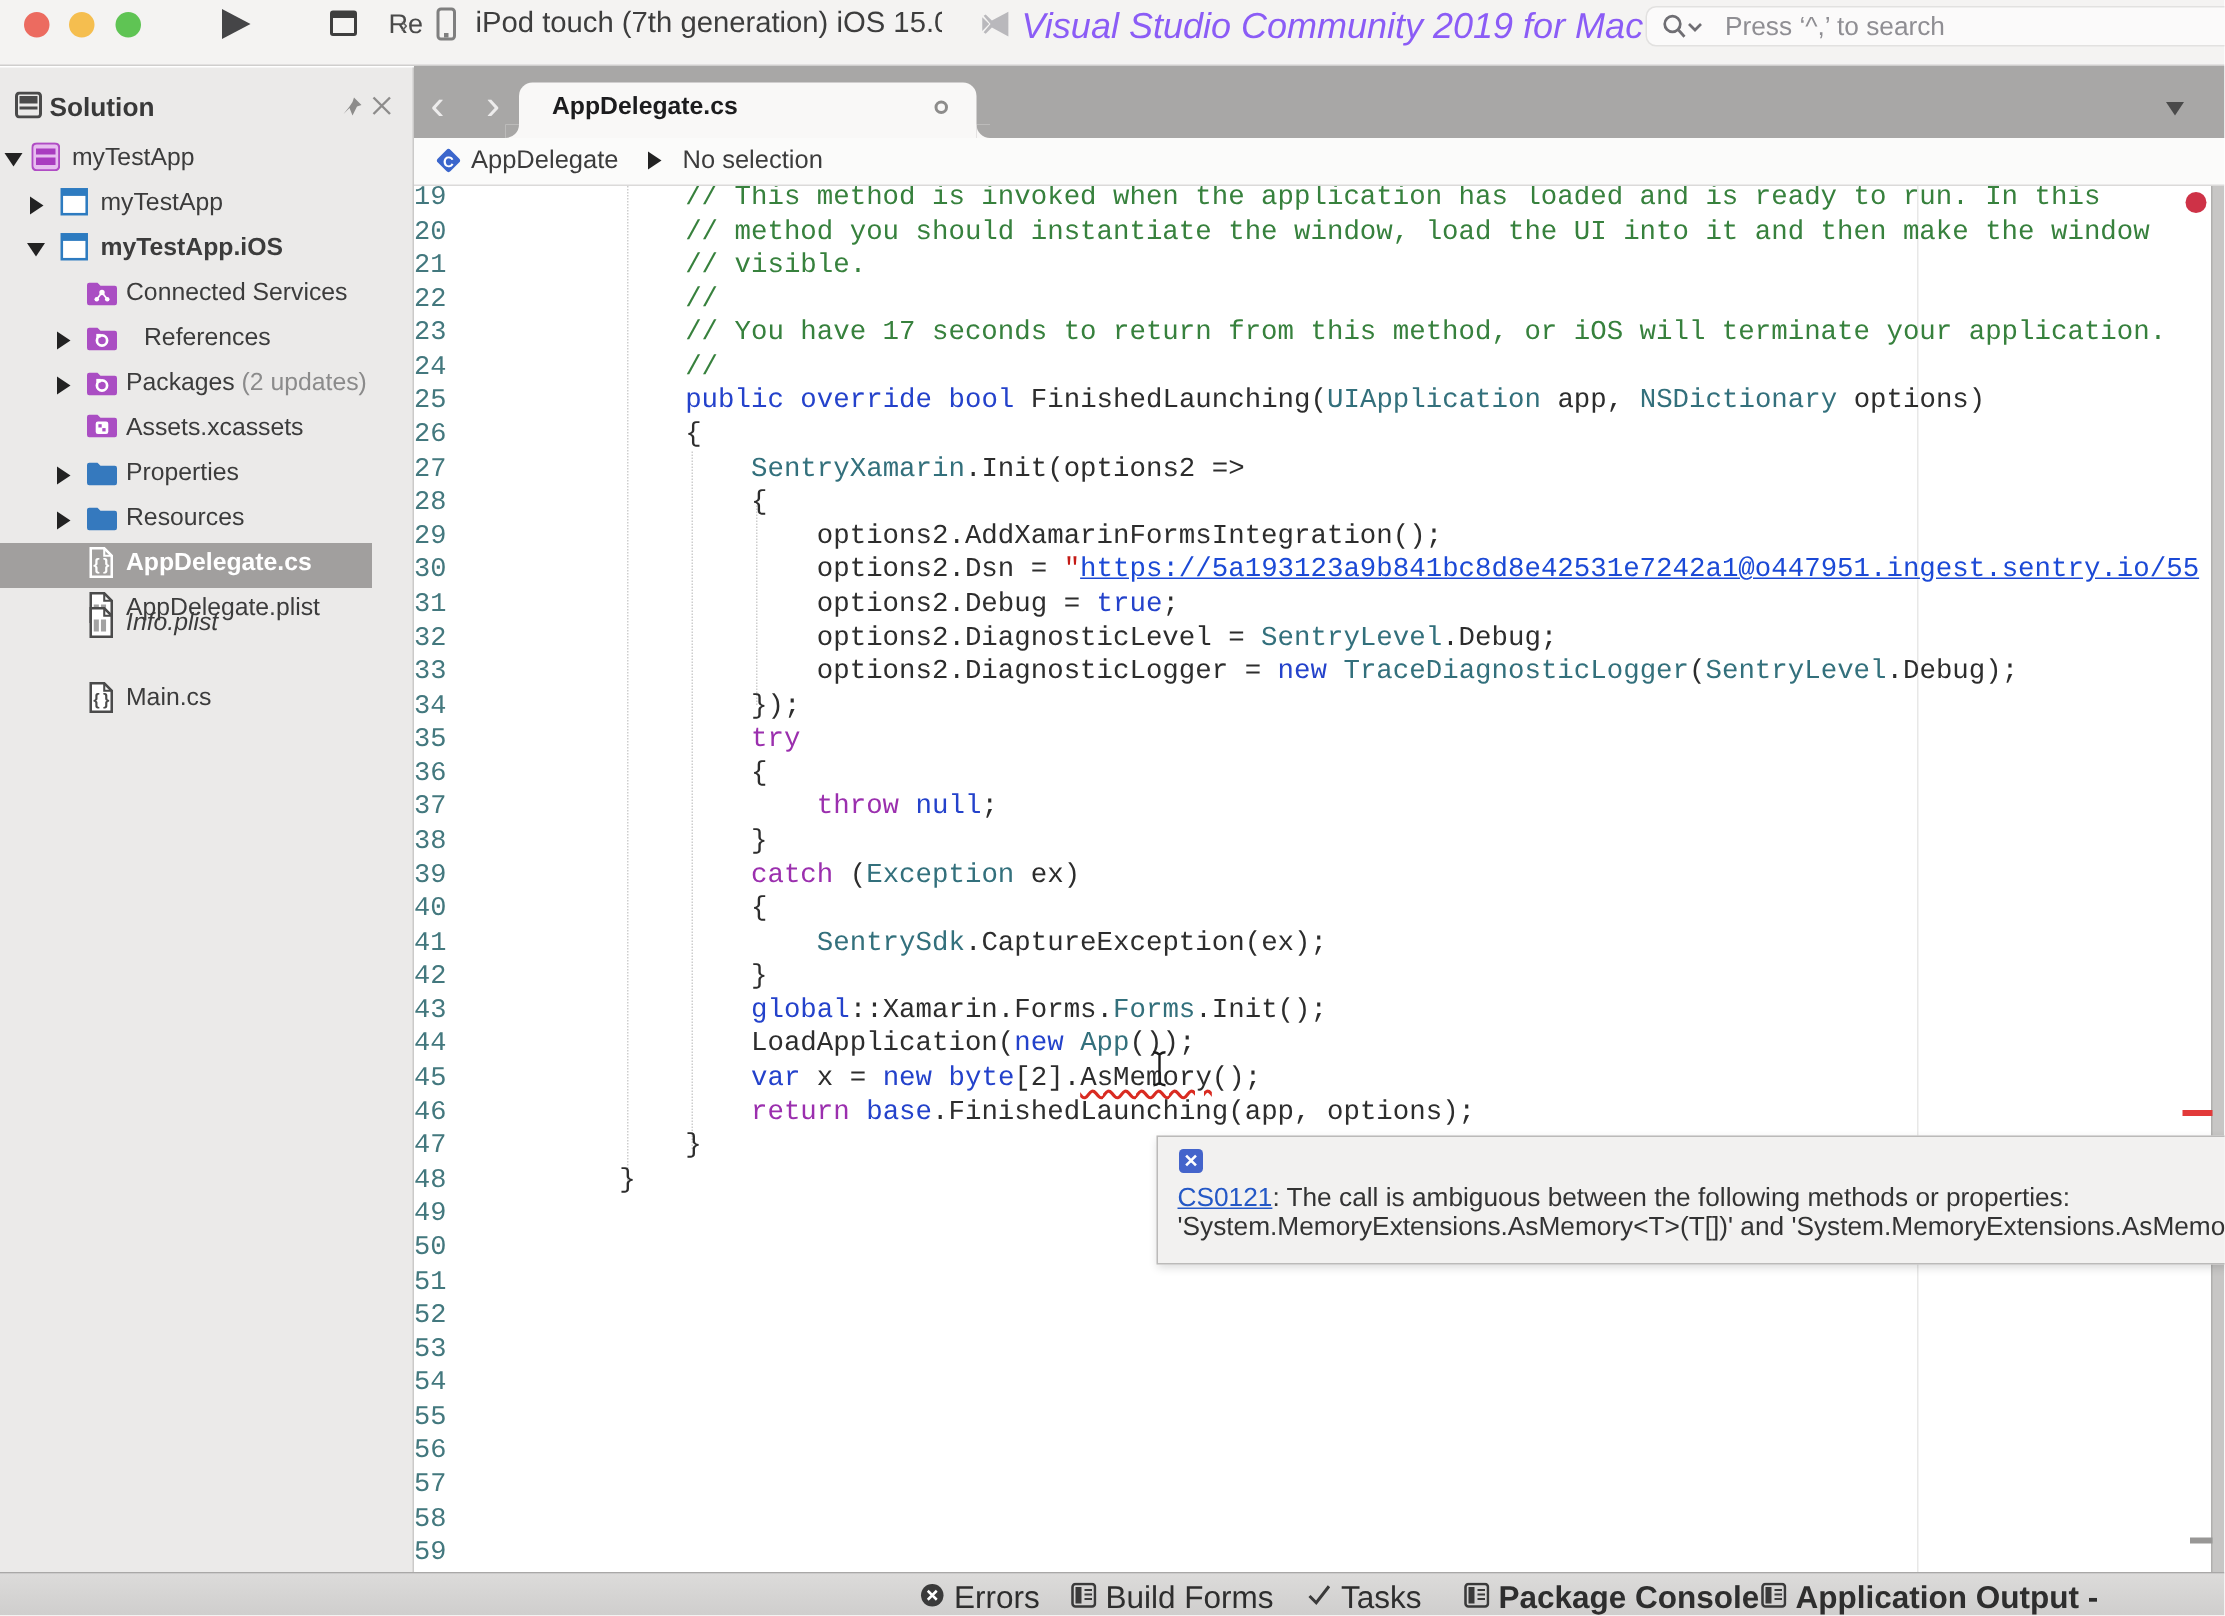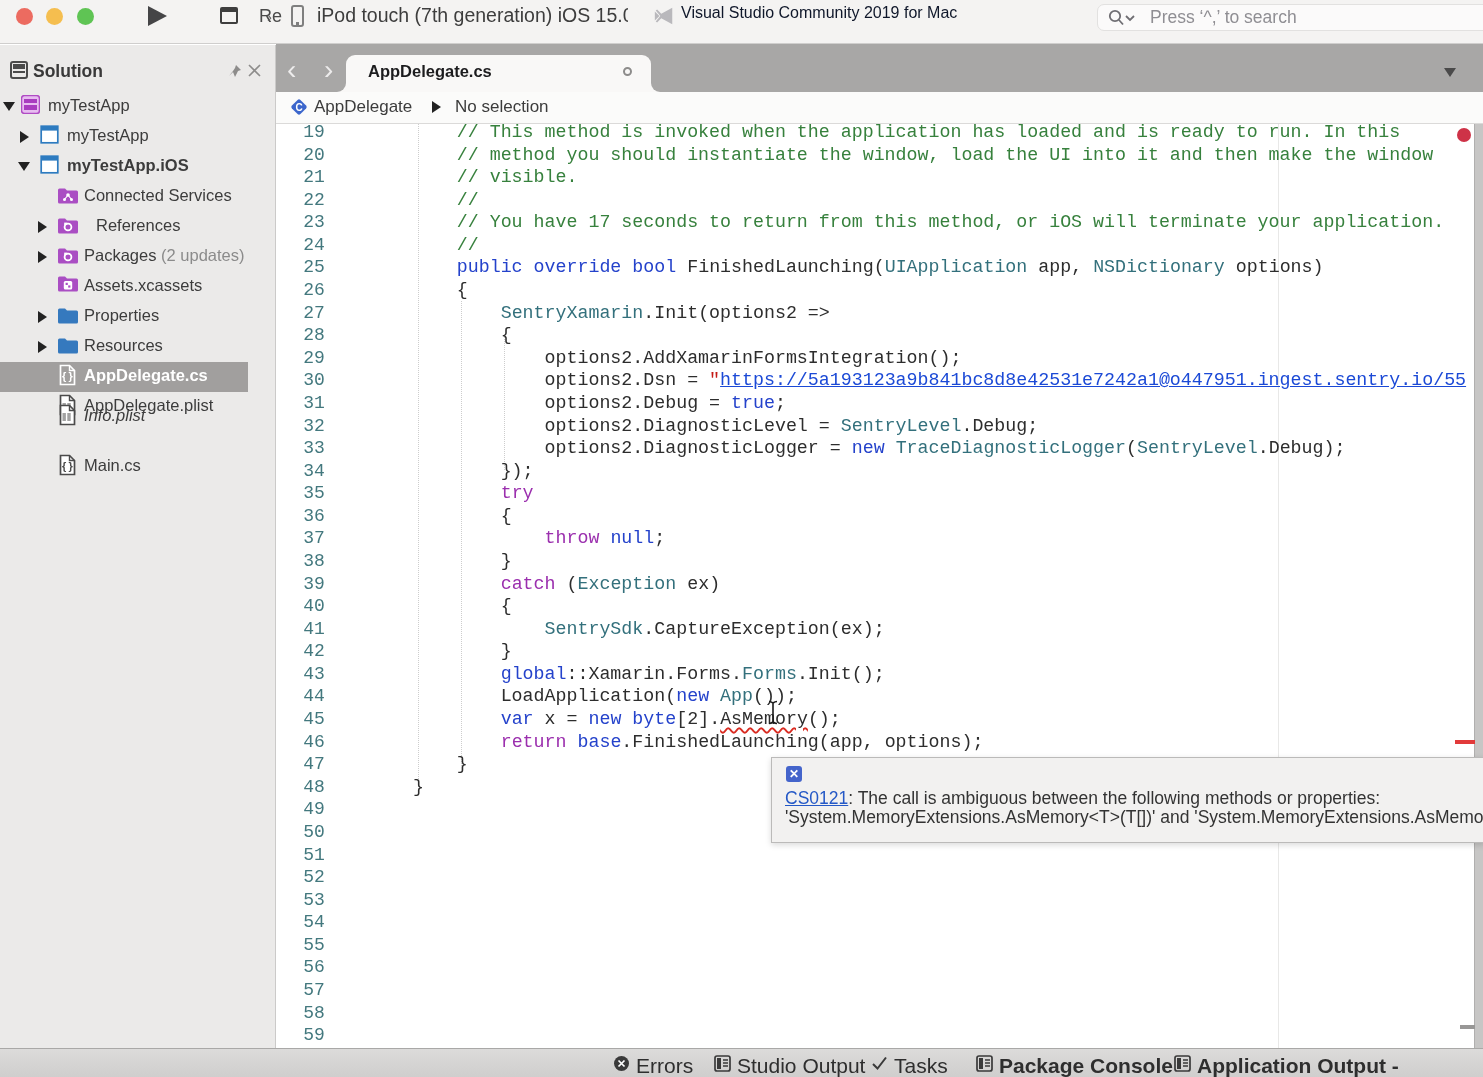--- a/index.html
+++ b/index.html
@@ -14,21 +14,21 @@
   #tl-y { left:46px; background:#f5be4f; }
   #tl-g { left:77px; background:#5fc454; }
   #playbtn { left:148px; top:6px; width:0; height:0; border-left:19px solid #454547; border-top:10.5px solid transparent; border-bottom:10.5px solid transparent; }
   #winicon { left:220px; top:7px; width:18px; height:17px; border:2px solid #3e3e3e; border-top:5px solid #3e3e3e; border-radius:2px; }
   #cfgtext { left:259px; top:6px; font-size:18px; color:#4a4a4a; }
   #cfgchev { left:267px; top:8px; font-size:15px; color:#636363; }
   #phoneicon { left:291px; top:5px; width:13px; height:22px; border:2px solid #7f7f7f; border-radius:3px; }
   #phoneicon .dot { position:absolute; left:3px; bottom:0px; width:3px; height:3px; background:#7f7f7f; }
   #devtext { left:317px; top:4px; font-size:19.5px; color:#3d3d3d; width:311px; overflow:hidden; white-space:nowrap; }
   #vslogo { left:653px; top:5px; }
-  #vstext { left:681px; top:4px; font-size:16px; color:#0f172a; }
+  #vstext { left:681px; top:4px; font-size:24px; color:#8b5cf6;font-style:italic; }
   #searchbox { left:1097px; top:4px; width:396px; height:27px; background:#fbfafa; border:1px solid #e2e1e0; border-radius:7px; }
   #searchicon { left:1108px; top:9px; }
   #searchtext { left:1150px; top:7px; font-size:17.5px; color:#8f8e93; }
 
   
   #sidebar { left:0; top:45px; width:276px; height:1003px; background:#ebeae9; border-right:1px solid #cbcac9; }
   #solhead { left:0; top:13px; width:275px; height:30px; }
   #solhead .txt { position:absolute; left:33px; top:3px; font-size:17.5px; font-weight:bold; color:#393939; }
   .treerow { position:absolute; left:0; width:248px; height:30px; font-size:16.5px; color:#3c3c3c; }
   .treerow .lbl { position:absolute; top:4px; }
@@ -49,21 +49,21 @@
   #breadcrumb { left:276px; top:92px; width:1207px; height:32px; background:#fbfbfa; border-bottom:1px solid #dbdad9; }
   #bc-icon { left:13px; top:5px; }
   #bc-name { left:38px; top:5px; font-size:17px; color:#3c3c3c; }
   #bc-sep { left:156px; top:9px; width:0; height:0; border-left:9px solid #222; border-top:6px solid transparent; border-bottom:6px solid transparent; }
   #bc-sel { left:179px; top:5px; font-size:17px; color:#3c3c3c; }
 
   
   #editor { left:276px; top:124px; width:1207px; height:924px; background:#fff; overflow:hidden; }
   #ruler { left:1002px; top:0; width:1px; height:924px; background:#e8e8e7; }
   #scrollbar { left:1198px; top:0; width:9px; height:924px; background:#c7c6c5; border-left:1px solid #b0afae; }
-  #linenums { position:absolute; left:0; top:-3px; width:76px; text-align:center; font-family:"Liberation Mono", monospace; font-size:18px; line-height:22.58px; color:#43787e; white-space:pre; }
+  #linenums { position:absolute; left:0; top:-3px; width:76px; text-align:left; font-family:"Liberation Mono", monospace; font-size:18px; line-height:22.58px; color:#43787e; white-space:pre; }
   #code { position:absolute; left:93px; top:-3px; font-family:"Liberation Mono", monospace; font-size:18.3px; line-height:22.58px; color:#2d2d2d; white-space:pre; }
   .cmt { color:#37813d; }
   .kw  { color:#2442cb; }
   .ctl { color:#9b2fae; }
   .typ { color:#33707c; }
   .str { color:#c41b16; }
   .url { color:#1b49d6; text-decoration:underline; }
   .sq  { text-decoration:underline wavy #d92b21 2px; text-underline-offset:3px; }
   .guide { width:1px; border-left:1px dotted #cdcdcd; }
 
@@ -369,21 +369,21 @@
     <svg class="abs" style="left:613px;top:6px" width="17" height="17" viewBox="0 0 17 17">
       <circle cx="8.5" cy="8.5" r="7.5" fill="#3a3a3a"></circle>
       <path d="M5.5 5.5 L11.5 11.5 M11.5 5.5 L5.5 11.5" stroke="#fff" stroke-width="1.7"></path>
     </svg>
     <div class="bitem" style="left:636px">Errors</div>
     <svg class="abs" style="left:714px;top:6px" width="17" height="17" viewBox="0 0 17 17">
       <rect x="1" y="1" width="15" height="15" rx="2" fill="none" stroke="#3a3a3a" stroke-width="1.7"></rect>
       <rect x="3" y="3" width="4" height="11" fill="#3a3a3a"></rect>
       <path d="M9 5 h5 M9 8 h5 M9 11 h5" stroke="#3a3a3a" stroke-width="1.3"></path>
     </svg>
-    <div class="bitem" style="left:737px">Studio Output</div>
+    <div class="bitem" style="left:737px">Build Forms</div>
     <svg class="abs" style="left:871px;top:6px" width="17" height="17" viewBox="0 0 17 17">
       <path d="M2 9 L6.5 13.5 L15 2.5" fill="none" stroke="#3a3a3a" stroke-width="2"></path>
     </svg>
     <div class="bitem" style="left:894px">Tasks</div>
     <svg class="abs" style="left:976px;top:6px" width="17" height="17" viewBox="0 0 17 17">
       <rect x="1" y="1" width="15" height="15" rx="2" fill="none" stroke="#3a3a3a" stroke-width="1.7"></rect>
       <rect x="3" y="3" width="4" height="11" fill="#3a3a3a"></rect>
       <path d="M9 5 h5 M9 8 h5 M9 11 h5" stroke="#3a3a3a" stroke-width="1.3"></path>
     </svg>
     <div class="bitem bbold" style="left:999px">Package Console</div>

